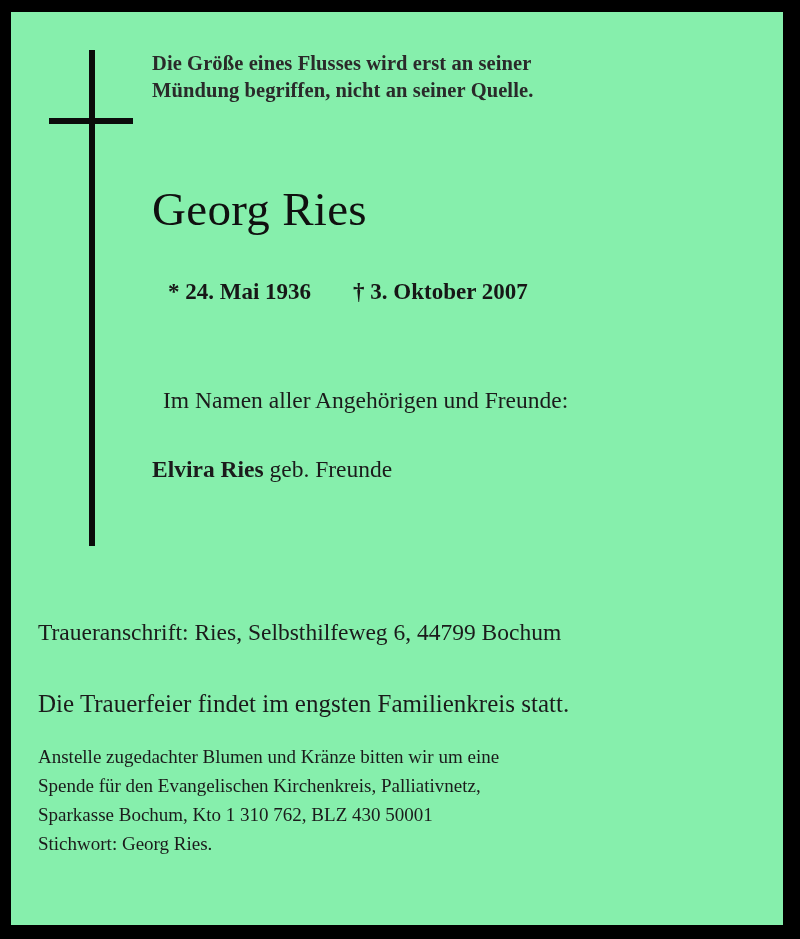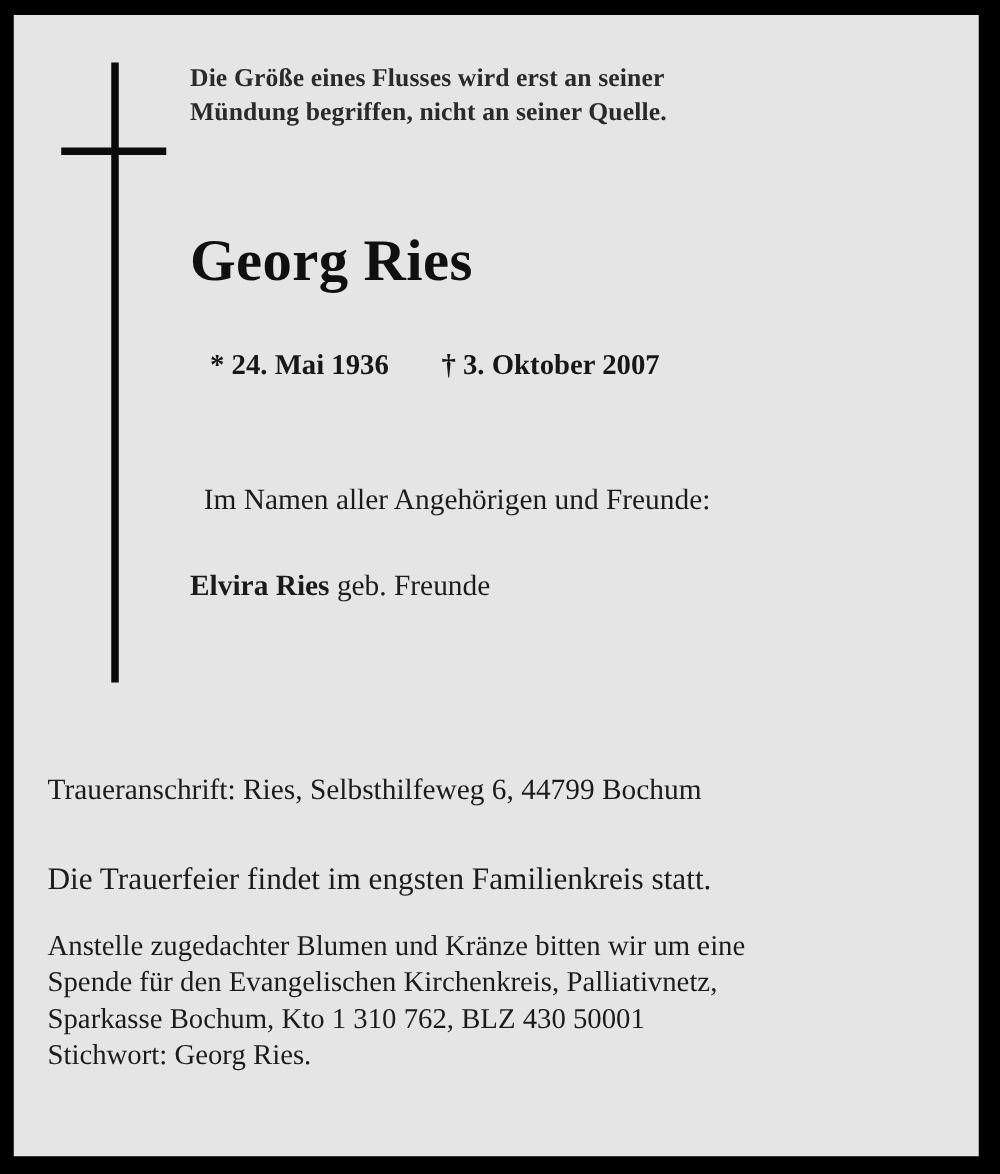--- a/index.html
+++ b/index.html
@@ -23,21 +23,21 @@
     background: #000000;
     box-sizing: border-box;
   }
 
   .obituary-card {
     position: absolute;
     left: 11px;
     top: 12px;
     width: 772px;
     height: 913px;
-    background: #e5e5e5;
+    background: #86efac;
     box-sizing: border-box;
   }
 
   
   .cross {
     position: absolute;
     left: 38px;
     top: 38px;
     width: 84px;
     height: 496px;
@@ -78,21 +78,21 @@
   }
   .epigraph-line {
     display: block;
     white-space: nowrap;
   }
 
   .deceased-name {
     margin: 0;
     padding-top: 78px;
     font-size: 47px;
-    font-weight: 700;
+    font-weight: 400;
     line-height: 54px;
     letter-spacing: 0.3px;
     color: #101010;
   }
 
   .dates-line {
     margin: 16px;
     padding-top: 26px;
     font-size: 23px;
     font-weight: 700;
@@ -156,21 +156,21 @@
     padding-top: 42px;
     font-size: 25px;
     font-weight: 400;
     line-height: 30px;
     white-space: nowrap;
   }
 
   .donation-note {
     margin: 0;
     padding-top: 23px;
-    font-size: 23px;
+    font-size: 19px;
     font-weight: 400;
     line-height: 29px;
   }
   .donation-line {
     display: block;
     white-space: nowrap;
   }
 </style>
 </head>
 <body>

